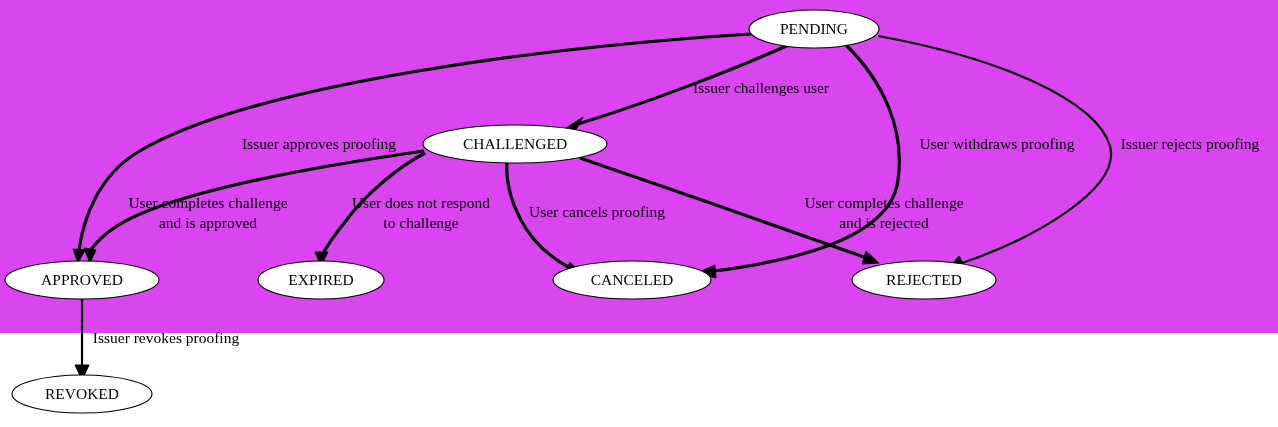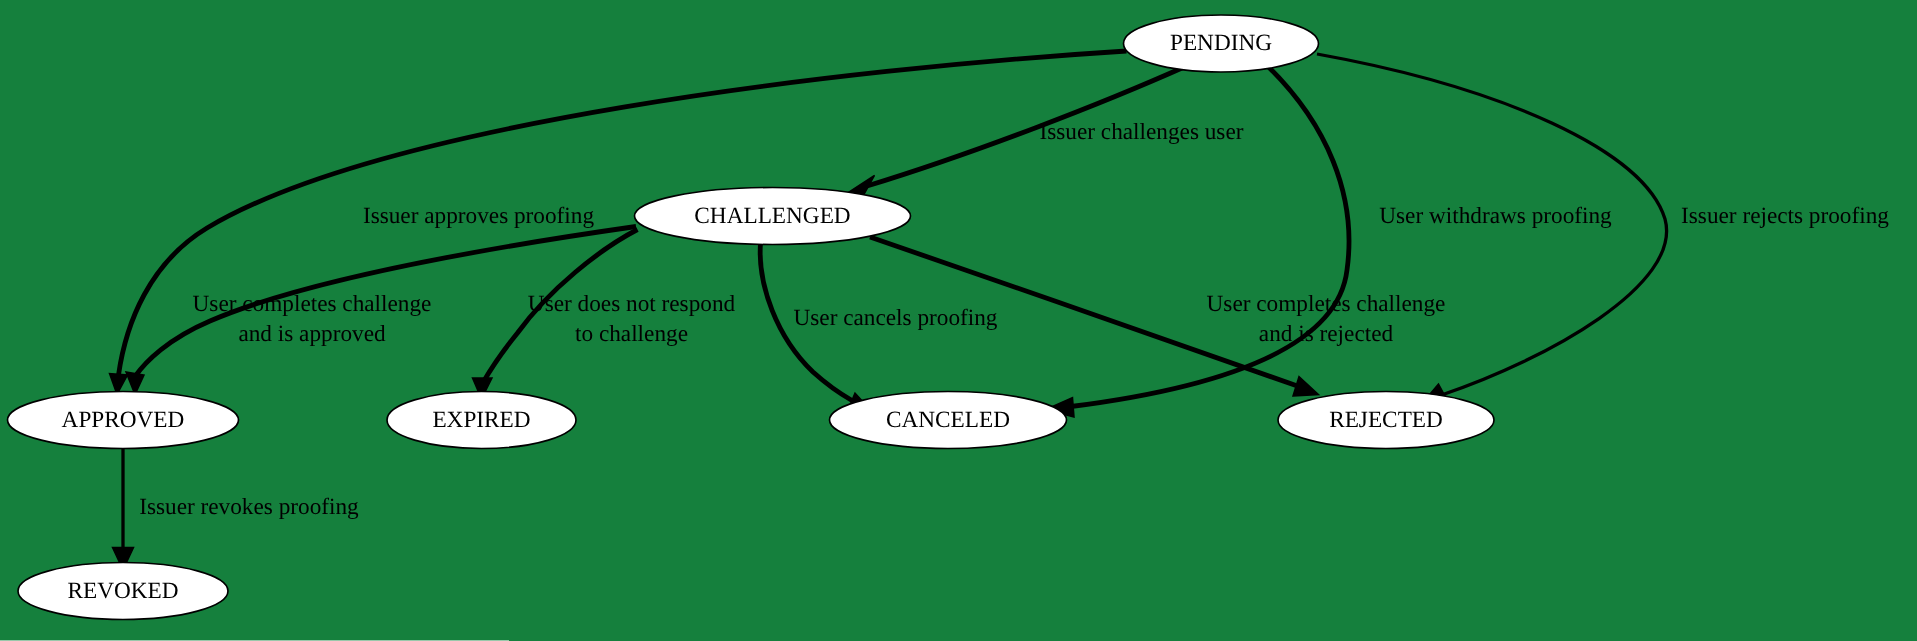--- a/index.html
+++ b/index.html
@@ -1,18 +1,18 @@
 <!DOCTYPE html>
 <html><head>
 <meta charset="utf-8">
 <style>
   html,body{margin:0;padding:0;background:#ffffff;}
   body{width:1278px;height:427px;overflow:hidden;
        font-family:"Liberation Serif","DejaVu Serif",serif;}
-  #canvas{position:relative;width:1278px;height:427px;background:#15803d;}
+  #canvas{position:relative;width:1278px;height:333px;background:#d946ef;}
   svg#graph{position:absolute;left:0;top:0;width:1278px;height:427px;display:block;}
   .node-ellipse{fill:#ffffff;stroke:#000000;stroke-width:1.1;}
   .node-label{font-family:"Liberation Serif","DejaVu Serif",serif;
               font-size:15.5px;fill:#000000;text-anchor:middle;
               dominant-baseline:middle;}
   .edge-path{fill:none;stroke:#000000;stroke-width:3.2;stroke-linecap:butt;}
   .edge-path.thin{stroke-width:2.2;}
   .edge-arrow{fill:#000000;stroke:#000000;stroke-width:1;}
   .edge-label{font-family:"Liberation Serif","DejaVu Serif",serif;
               font-size:15.5px;fill:#000000;text-anchor:middle;

